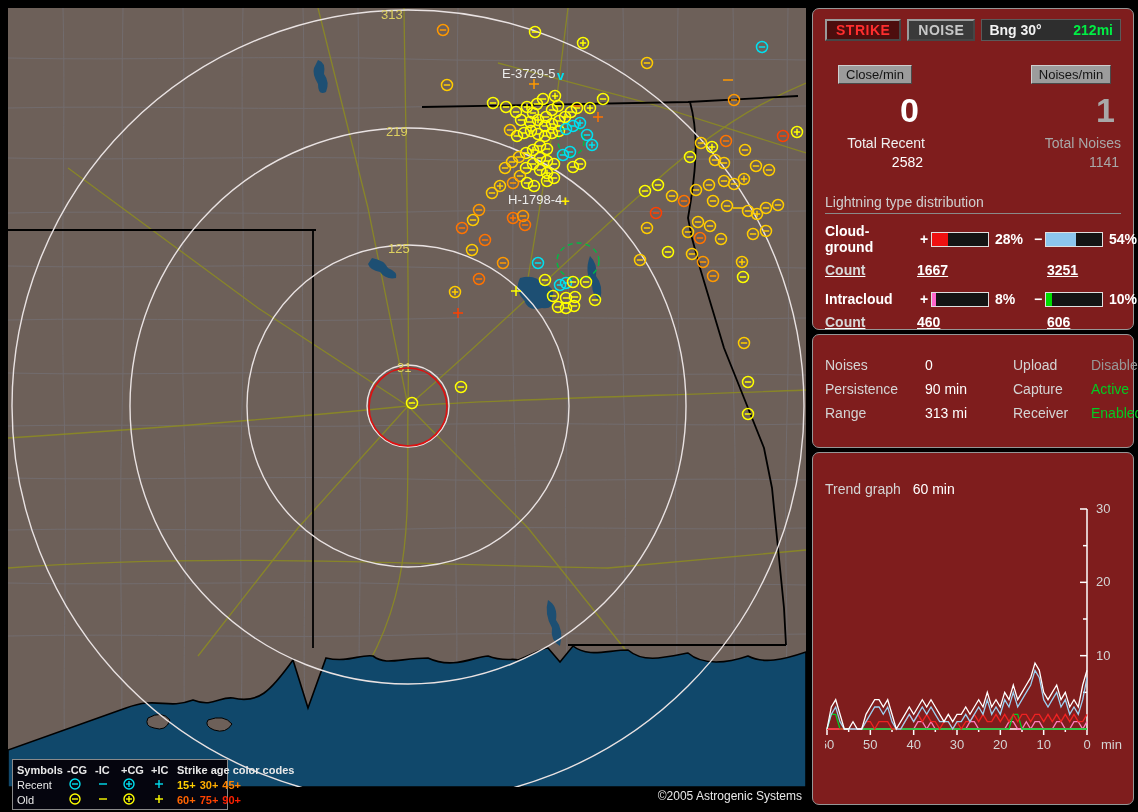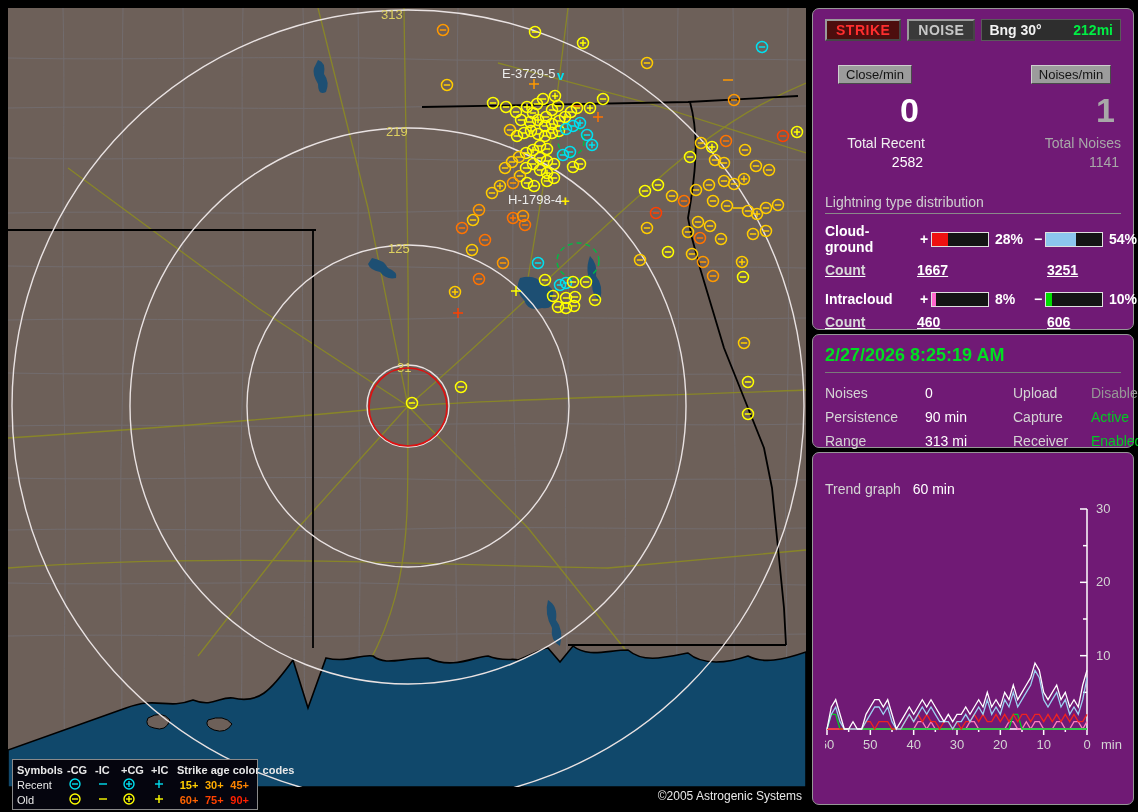--- a/index.html
+++ b/index.html
@@ -2,29 +2,29 @@
 <html><head>
 <meta charset="utf-8">
 <style>
   html,body{margin:0;padding:0;background:#000;width:1138px;height:812px;overflow:hidden;
     font-family:"Liberation Sans","DejaVu Sans",sans-serif;position:relative;}
   .map-wrap{position:absolute;left:8px;top:8px;width:798px;height:779px;background:#6d6059;overflow:hidden;}
   .map-wrap svg{display:block;}
   svg text{font-family:"Liberation Sans","DejaVu Sans",sans-serif;}
   .copyright{position:absolute;left:8px;top:789px;width:794px;text-align:right;color:#e8e8e8;font-size:12px;}
   
-  .legend{position:absolute;left:12px;top:759px;width:246px;background:#05050e;border:1px solid #8a8a8a;
+  .legend{position:absolute;left:12px;top:759px;width:216px;background:#05050e;border:1px solid #8a8a8a;
     color:#e8e8e8;font-size:11px;padding:2px 4px;box-sizing:border-box;}
   .legend-row{display:grid;grid-template-columns:50px 28px 26px 30px 26px 1fr 1fr 1fr;align-items:center;height:15px;}
   .legend-row .hdr{font-weight:bold;}
   .legend-row .age{font-weight:bold;text-align:right;padding-right:4px;}
   .legend-row .span3{grid-column:6/9;white-space:nowrap;}
   .lg-sym{display:inline-block;vertical-align:middle;}
   
-  .pbox{position:absolute;left:812px;width:322px;background:#701a75;border:1px solid #969696;border-radius:7px;
+  .pbox{position:absolute;left:812px;width:322px;background:#7f1d1d;border:1px solid #969696;border-radius:7px;
     box-sizing:border-box;color:#fff;padding:10px 12px;}
   #box-stats{top:8px;height:322px;}
   #box-time{top:334px;height:114px;}
   #box-info{top:452px;height:353px;}
   .hdr-row{display:flex;align-items:center;gap:6px;}
   .btn{font-size:14px;font-weight:bold;padding:1px 9px;border:2px outset #9a9a9a;cursor:pointer;letter-spacing:.5px;}
   .btn-strike{background:#4d0d0d;color:#ff2e2e;}
   .btn-noise{background:#3a3a3a;color:#c8c8c8;}
   .bng{margin-left:auto;background:#2e2e2e;border:1px solid #5a5a5a;width:144px;display:flex;
     justify-content:space-between;padding:2px 7px;font-size:14px;font-weight:bold;}
@@ -894,21 +894,20 @@
     </div>
     <div class="count-row">
       <span class="count-label">Count</span>
       <span class="count-val">460</span>
       <span class="count-val">606</span>
     </div>
   </div>
 </div>
 
 <div class="pbox" id="box-time">
-  <div class="datetime">2/27/2026 8:25:19 AM</div>
   <div class="set-grid">
     <span class="lbl">Noises</span>
     <span class="val">0</span>
     <span class="lbl">Upload</span>
     <span class="st-gray">Disabled</span>
     <span class="lbl">Persistence</span>
     <span class="val">90 min</span>
     <span class="lbl">Capture</span>
     <span class="st-green">Active</span>
     <span class="lbl">Range</span>

